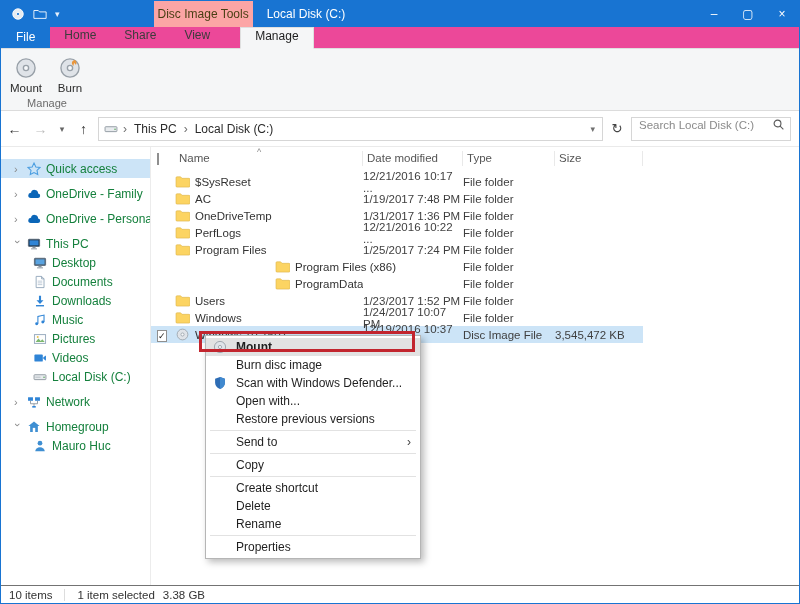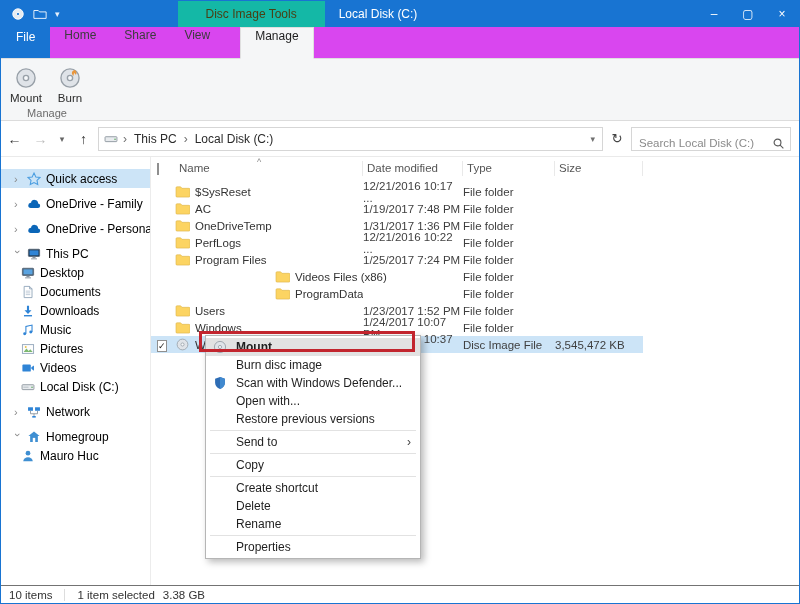--- a/index.html
+++ b/index.html
@@ -10,28 +10,28 @@
     font-size:12px; color:#222; background:#fff;
   }
   .window { position:relative; width:800px; height:604px; border:1px solid #1874d2; background:#fff;
             display:flex; flex-direction:column; }
 
   
   .titlebar { height:26px; background:#1874d2; display:flex; align-items:center; color:#fff; flex:none; }
   .tb-icons { display:flex; align-items:center; gap:8px; padding:0 10px; }
   .tb-icons svg { width:14px; height:14px; display:block; }
   .tb-dd { font-size:9px; color:#e8f1fb; }
-  .context-group { margin-left:108px; height:26px; line-height:26px; padding:0 28px;
-                   background:#14b8a6; color:#4a3f14; font-size:12px; }
+  .context-group { margin-left:84px; height:26px; line-height:26px; padding:0 4px;
+                   background:#fca5a5; color:#4a3f14; font-size:12px; }
   .tb-title { margin-left:14px; font-size:12px; color:#fff; white-space:nowrap; }
   .tb-spacer { flex:1; }
   .win-ctrl { width:34px; height:26px; line-height:26px; text-align:center; font-size:12px; color:#fff; }
 
   
-  .tabs { height:32px; background:#d946ef; display:flex; align-items:stretch; border-bottom:1px solid #dfdfdf; flex:none; }
+  .tabs { height:22px; background:#ec4899; display:flex; align-items:stretch; border-bottom:1px solid #dfdfdf; flex:none; }
   .tab { padding:1px 14px; color:#3c3c3c; line-height:15px; }
   .tab.file { background:#1874d2; color:#fff; padding:3px 15px; }
   .tab.selected { margin-left:16px; background:#f5f6f7; border:1px solid #dfdfdf; border-bottom:1px solid #f5f6f7;
                   margin-bottom:-1px; color:#1d1d1d; }
 
   
   .ribbon { height:62px; background:#f5f6f7; border-bottom:1px solid #dcdcdc; position:relative; flex:none; }
   .ribbon-buttons { display:flex; padding:5px 2px 0 4px; gap:2px; }
   .rbtn { width:42px; height:45px; display:flex; flex-direction:column; align-items:center; gap:3px; padding-top:3px; }
   .rbtn svg { width:22px; height:22px; }
@@ -44,37 +44,37 @@
   .nav-btn { width:23px; text-align:center; font-size:14px; color:#333; }
   .nav-btn.disabled { color:#bcbcbc; }
   .nav-btn.small { font-size:9px; width:14px; color:#666; }
   .breadcrumb { flex:1; height:24px; border:1px solid #d6d6d6; display:flex; align-items:center; padding:0 5px; gap:3px; }
   .breadcrumb svg { width:14px; height:14px; flex:none; }
   .bc-chev { color:#707070; font-size:12px; padding:0 2px; }
   .bc-seg { color:#2b2b2b; padding:0 2px; white-space:nowrap; }
   .bc-spacer { flex:1; }
   .bc-dd { color:#707070; font-size:9px; padding-right:2px; }
   .refresh-btn { width:22px; text-align:center; color:#444; font-size:13px; }
-  .searchbox { width:160px; height:24px; border:1px solid #d6d6d6; display:flex; align-items:flex-end; padding:0 5px; gap:4px; }
+  .searchbox { width:160px; height:24px; border:1px solid #d6d6d6; display:flex; align-items:flex-start; padding:0 5px; gap:4px; }
   .searchbox input { border:none; outline:none; flex:1; min-width:0; font-size:11.5px; color:#444;
                      font-family:"Liberation Sans","DejaVu Sans",sans-serif; }
   .searchbox input::placeholder { color:#8a8a8a; }
   .searchbox svg { width:13px; height:13px; flex:none; }
 
   
   .main { flex:1; display:flex; min-height:0; }
   .sidebar { width:150px; flex:none; border-right:1px solid #ececec; padding-top:12px; overflow:hidden; }
   .side-item { height:19px; display:flex; align-items:center; gap:5px; padding-left:13px; white-space:nowrap; }
-  .side-item.child { padding-left:20px; }
+  .side-item.child { padding-left:32px; }
   .side-item.gap { margin-top:6px; }
   .side-item.selected { background:#cce4f7; }
   .chev { display:inline-block; width:8px; font-size:11px; color:#8a8a8a; flex:none; }
   .chev.expanded { transform:rotate(90deg); }
   .side-item svg { width:14px; height:14px; flex:none; }
-  .side-label { font-size:12px; color:#000000; }
+  .side-label { font-size:12px; color:#15803d; }
 
   .files { flex:1; position:relative; min-width:0; }
   .fl-header { display:flex; align-items:center; height:22px; color:#555; font-size:11.5px; position:relative; }
   .fl-header .hcell { border-right:1px solid #e9e9e9; height:15px; line-height:15px; padding-left:4px; }
   .sort-ind { position:absolute; left:106px; top:0px; font-size:9px; color:#8a8a8a; }
   .c-check { width:24px; padding-left:6px; flex:none; }
   .c-name  { width:188px; flex:none; display:flex; align-items:center; gap:5px; overflow:hidden; }
   .c-date  { width:100px; flex:none; }
   .c-type  { width:92px; flex:none; }
   .c-size  { width:88px; flex:none; }
@@ -372,21 +372,21 @@
           <div class="c-date">1/25/2017 7:24 PM</div>
           <div class="c-type">File folder</div>
           <div class="c-size"></div>
         </div>
         <div class="frow">
           <div class="c-check"></div>
           <div class="c-name">
               <svg viewBox="0 0 16 14">
                 <path d="M1 3c0-.6.4-1 1-1h4l1.5 1.6H15c.6 0 1 .5 1 1V12c0 .6-.4 1-1 1H2c-.6 0-1-.4-1-1z" fill="#fcd462" stroke="#dfb74e" stroke-width=".7"></path>
               </svg>
-              <span>Videos Files (x86)</span>
+              <span>Program Files (x86)</span>
             </div>
           <div class="c-type">File folder</div>
           <div class="c-size"></div>
         </div>
         <div class="frow">
           <div class="c-check"></div>
           <div class="c-name">
               <svg viewBox="0 0 16 14">
                 <path d="M1 3c0-.6.4-1 1-1h4l1.5 1.6H15c.6 0 1 .5 1 1V12c0 .6-.4 1-1 1H2c-.6 0-1-.4-1-1z" fill="#fcd462" stroke="#dfb74e" stroke-width=".7"></path>
               </svg>

